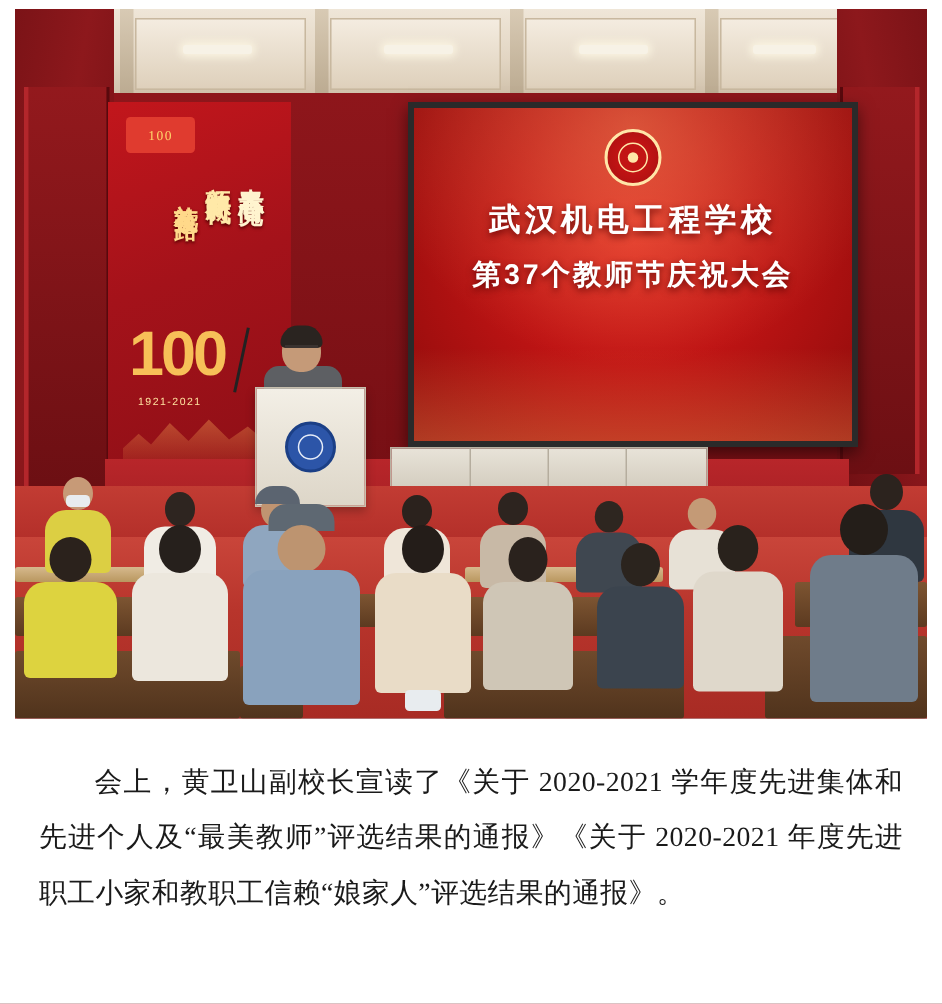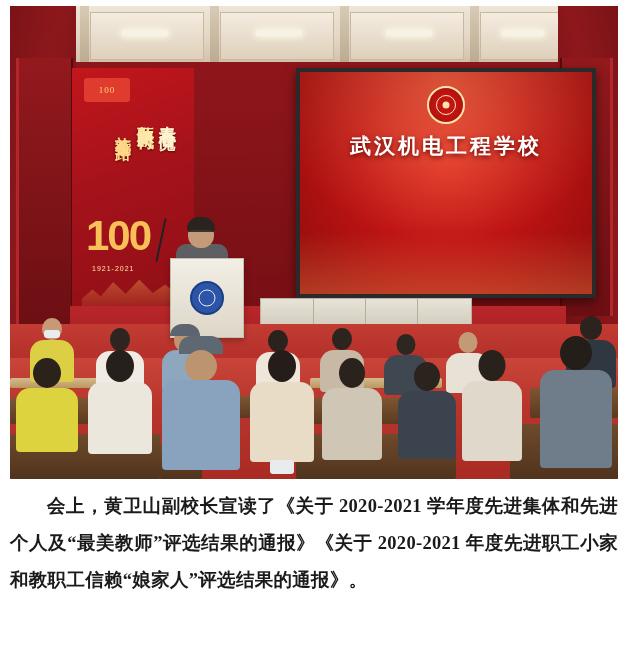--- a/index.html
+++ b/index.html
@@ -150,21 +150,20 @@
   }
 
   
   .screen-frame {
     position: absolute;
     left: 262px; top: 62px;
     width: 292px; height: 222px;
     background: #0f172a;
     border: 4px solid #2a2a2a;
     box-shadow: 0 4px 10px rgba(0,0,0,.5);
-    margin-left: 24px;
   }
   .screen {
     position: absolute;
     inset: 0;
     background: radial-gradient(circle at 50% 38%, #e02a22 0%, #bf1414 45%, #8d0b0b 100%);
     overflow: hidden;
   }
   .screen-glow {
     position: absolute;
     left: -20%; top: -30%; width: 140%; height: 120%;
@@ -368,24 +367,23 @@
     left: 10px;
     top: 488px;
     width: 608px;
     color: #1a1a1a;
     font-size: 18.5px;
     line-height: 37px;
     letter-spacing: .3px;
     font-family: "Liberation Serif", serif;
   }
   .caption p {
-    margin: 0;
+    margin: 16px;
     text-align: justify;
     text-indent: 0;
-    font-weight: bold;
   }
   .caption p.first {
     text-indent: 37px;
   }
 </style>
 </head>
 <body>
 
 <div class="page">
 
@@ -422,20 +420,21 @@
       <div class="banner-100">100</div>
       <div class="banner-year">1921-2021</div>
       <div class="banner-city"></div>
     </div>
 
     <div class="screen-frame">
       <div class="screen">
         <div class="screen-glow"></div>
         <div class="school-emblem"></div>
         <div class="screen-line1">武汉机电工程学校</div>
+        <div class="screen-line2">第37个教师节庆祝大会</div>
         <div class="screen-deco"></div>
       </div>
     </div>
 
     <div class="stage-floor"></div>
     <div class="stage-step">
       <div class="stage-step-line" style="left:52px;"></div>
       <div class="stage-step-line" style="left:104px;"></div>
       <div class="stage-step-line" style="left:156px;"></div>
     </div>

